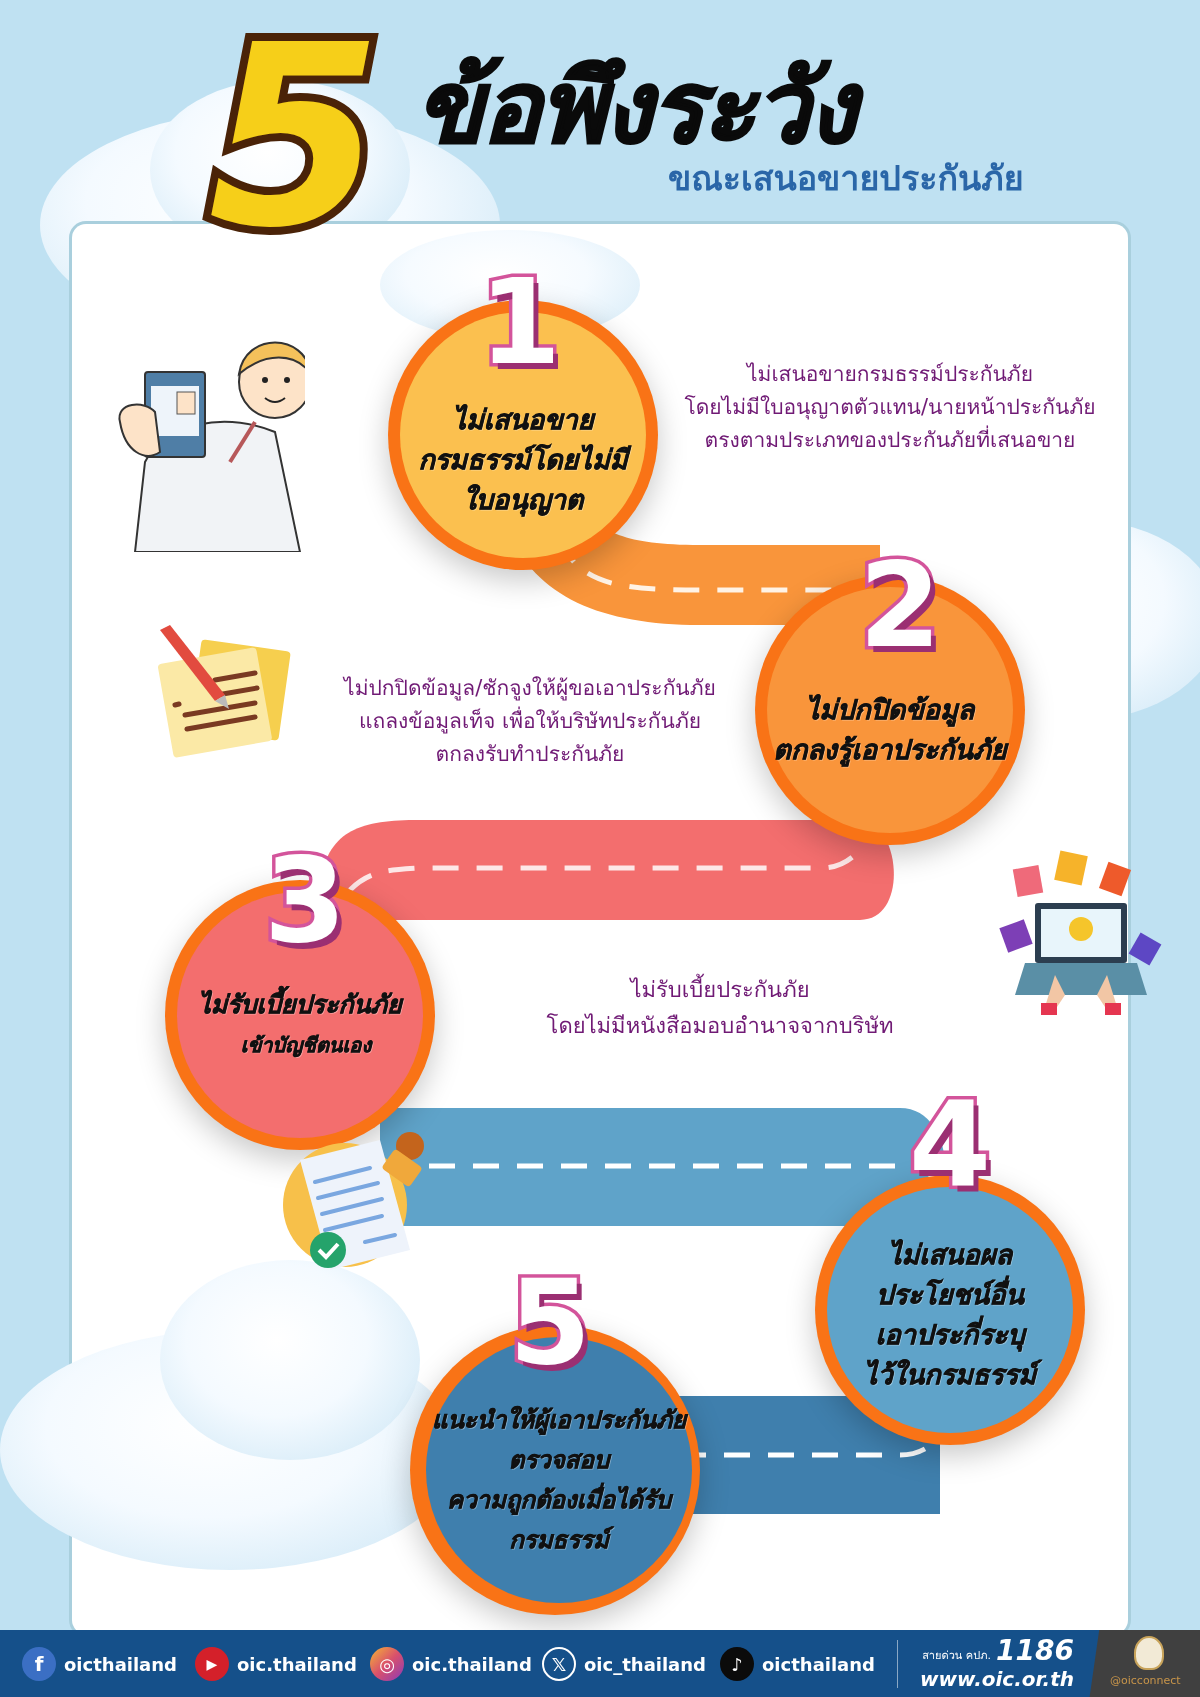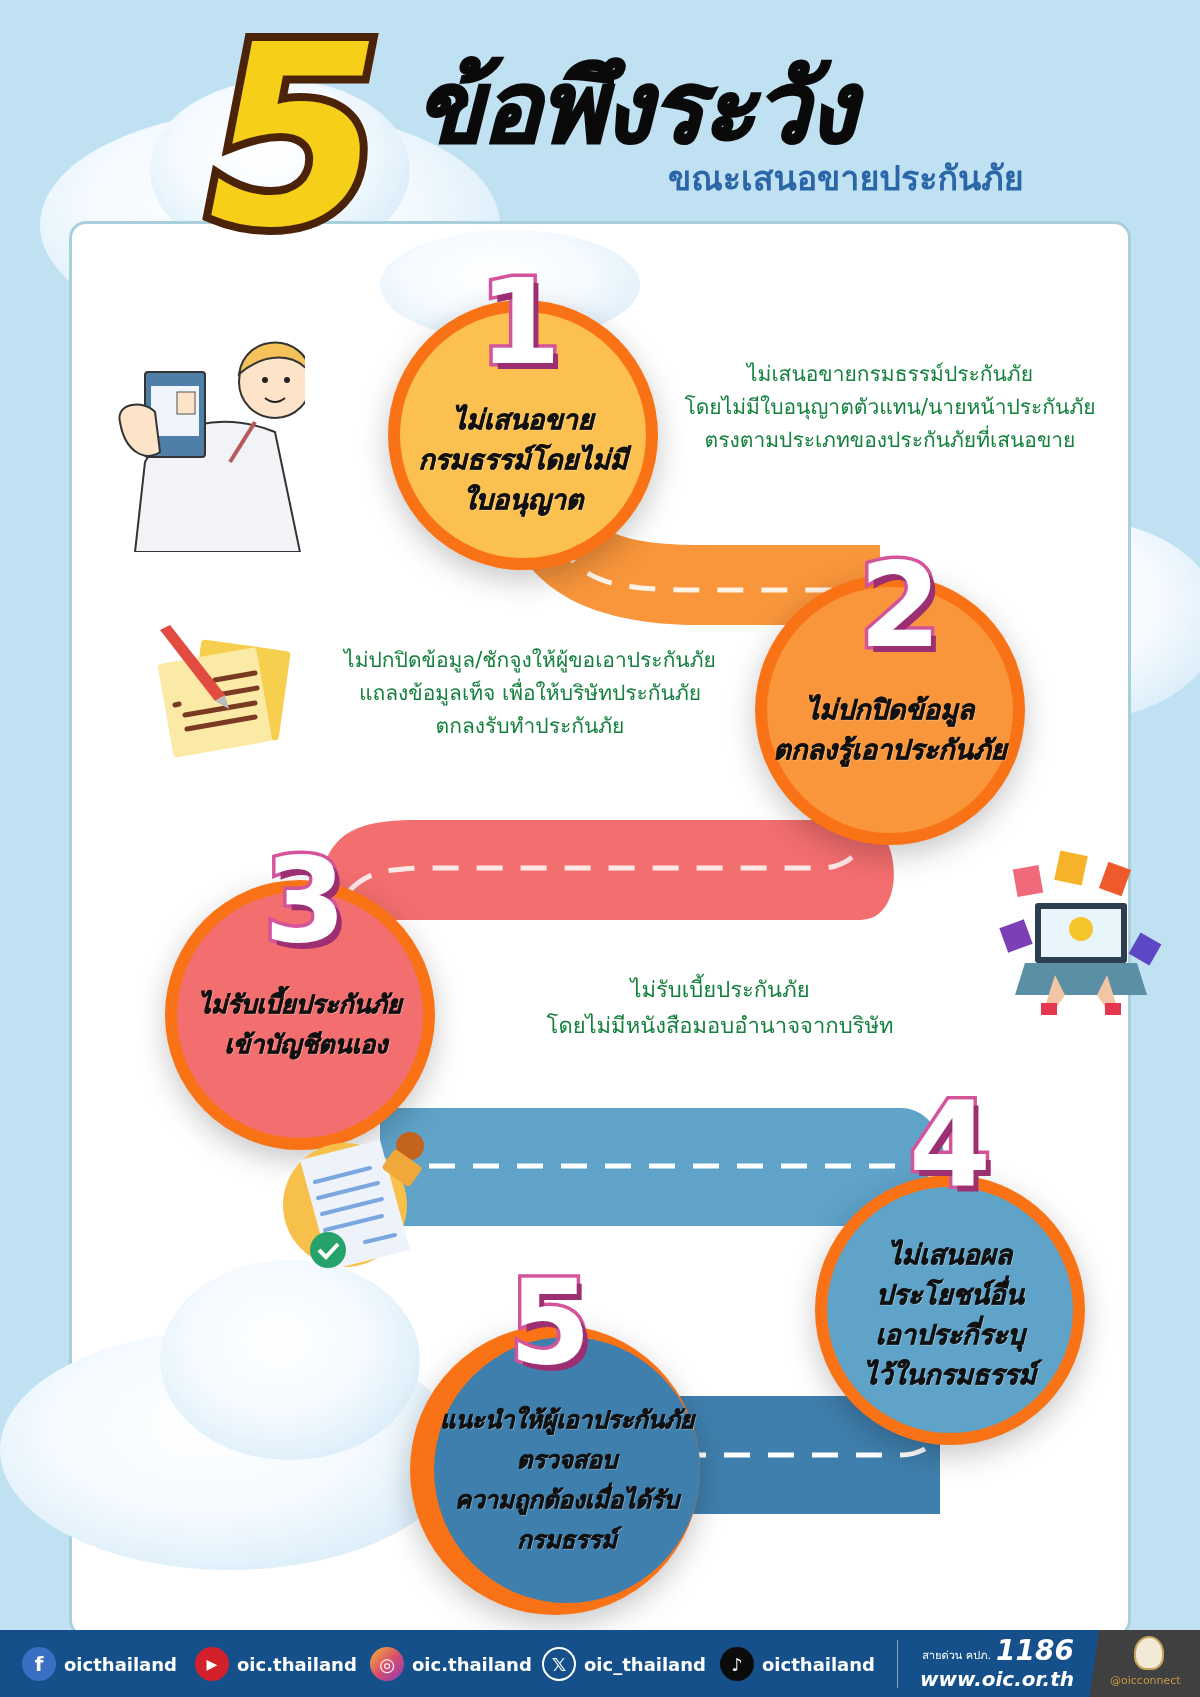--- a/index.html
+++ b/index.html
@@ -67,21 +67,21 @@
       position: absolute;
       font-family: "DejaVu Sans", sans-serif; font-weight: bold;
       font-size: 118px; line-height: 120px;
       color: #ffffff;
       -webkit-text-stroke: 7px #d3549b; paint-order: stroke fill;
       text-shadow: 5px 6px 0 #9b2f72;
       text-align: center; width: 110px;
     }
 
     .desc {
-      position: absolute; text-align: center; color: #15803d;
+      position: absolute; text-align: center; color: #701a75;
       font-size: 21px; line-height: 33px; white-space: nowrap;
     }
 
     
     .footer {
       position: absolute; left: 0; top: 1630px; width: 1200px; height: 67px;
       background: #15508a;
     }
     .footer-white {
       position: absolute; right: 0; top: 0; width: 112px; height: 78px; background: #404040;
@@ -162,21 +162,21 @@
 </svg>
 
 <div class="step" style="left:755px;top:575px;width:270px;height:270px;">
   <div class="disc" style="left:12px;top:12px;width:246px;height:246px;background:#f9953b;padding-top:40px;">
     <div class="step-title">ไม่ปกปิดข้อมูล</div>
     <div class="step-title">ตกลงรู้เอาประกันภัย</div>
   </div>
 </div>
 <div class="step-num" style="left:845px;top:545px;">2</div>
 
-<div class="desc" style="left:300px;top:644px;width:460px;">
+<div class="desc" style="left:300px;top:672px;width:460px;">
   <div>ไม่ปกปิดข้อมูล/ชักจูงให้ผู้ขอเอาประกันภัย</div>
   <div>แถลงข้อมูลเท็จ เพื่อให้บริษัทประกันภัย</div>
   <div>ตกลงรับทำประกันภัย</div>
 </div>
 
 <svg class="abs" width="140" height="140" viewBox="0 0 140 140" style="left:155px;top:625px;">
   <rect x="40" y="20" width="90" height="90" rx="4" fill="#f6cf4e" transform="rotate(8 85 65)"></rect>
   <rect x="10" y="30" width="100" height="95" rx="4" fill="#fbe9a6" transform="rotate(-10 60 78)"></rect>
   <g stroke="#7a3a22" stroke-width="5" stroke-linecap="round">
     <line x1="60" y1="55" x2="100" y2="48"></line>
@@ -185,21 +185,21 @@
       <line x1="32" y1="104" x2="100" y2="92"></line>
     <line x1="20" y1="80" x2="24" y2="79"></line>
   </g>
   <path d="M5 5 L 15 0 L 70 70 L 60 76 Z" fill="#e24b3f"></path>
   <path d="M60 76 L 70 70 L 74 84 Z" fill="#bbb"></path>
 </svg>
 
 <div class="step" style="left:165px;top:880px;width:270px;height:270px;">
   <div class="disc" style="left:12px;top:12px;width:246px;height:246px;background:#f36e6e;padding-top:20px;">
     <div class="step-title" style="font-size:25px;">ไม่รับเบี้ยประกันภัย</div>
-    <div class="step-title" style="font-size:25px;margin-left:12px;">เข้าบัญชีตนเอง</div>
+    <div class="step-title" style="font-size:20px;margin-left:12px;">เข้าบัญชีตนเอง</div>
   </div>
 </div>
 <div class="step-num" style="left:250px;top:840px;">3</div>
 
 <div class="desc" style="left:500px;top:972px;width:440px;font-size:22px;line-height:36px;">
   <div>ไม่รับเบี้ยประกันภัย</div>
   <div>โดยไม่มีหนังสือมอบอำนาจจากบริษัท</div>
 </div>
 
 <svg class="abs" width="170" height="170" viewBox="0 0 170 170" style="left:995px;top:845px;">
@@ -238,21 +238,21 @@
   <div class="disc" style="left:12px;top:12px;width:246px;height:246px;background:#5fa3c9;padding-top:10px;">
     <div class="step-title">ไม่เสนอผล</div>
     <div class="step-title">ประโยชน์อื่น</div>
     <div class="step-title">เอาประกี่ระบุ</div>
     <div class="step-title">ไว้ในกรมธรรม์</div>
   </div>
 </div>
 <div class="step-num" style="left:895px;top:1085px;">4</div>
 
 <div class="step" style="left:410px;top:1325px;width:290px;height:290px;">
-  <div class="disc" style="left:24px;top:12px;width:266px;height:266px;background:#3f7fad;padding-top:20px;">
+  <div class="disc" style="left:16px;top:12px;width:266px;height:266px;background:#3f7fad;padding-top:20px;">
     <div class="step-title" style="font-size:24px;">แนะนำให้ผู้เอาประกันภัย</div>
     <div class="step-title" style="font-size:24px;">ตรวจสอบ</div>
     <div class="step-title" style="font-size:24px;">ความถูกต้องเมื่อได้รับ</div>
     <div class="step-title" style="font-size:24px;">กรมธรรม์</div>
   </div>
 </div>
 <div class="step-num" style="left:495px;top:1262px;">5</div>
 
 <div class="footer">
   <div class="social" style="left:22px;">

